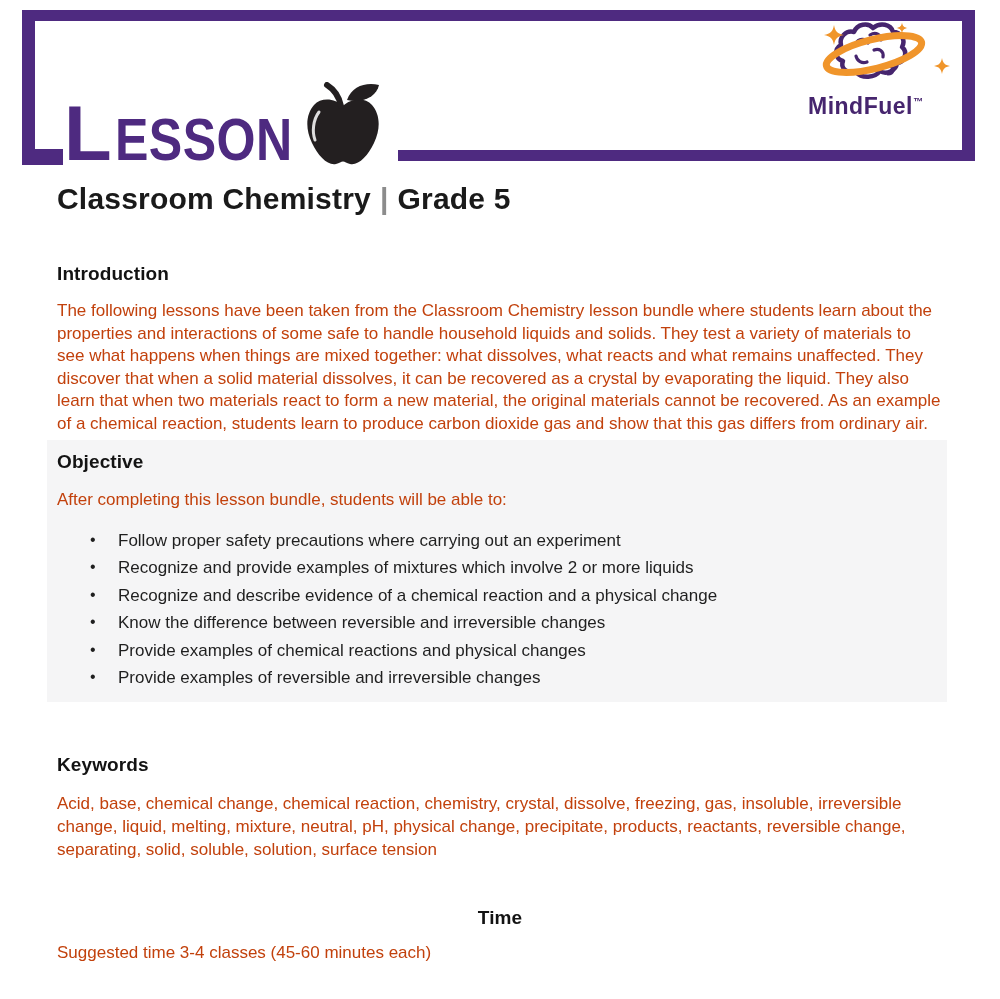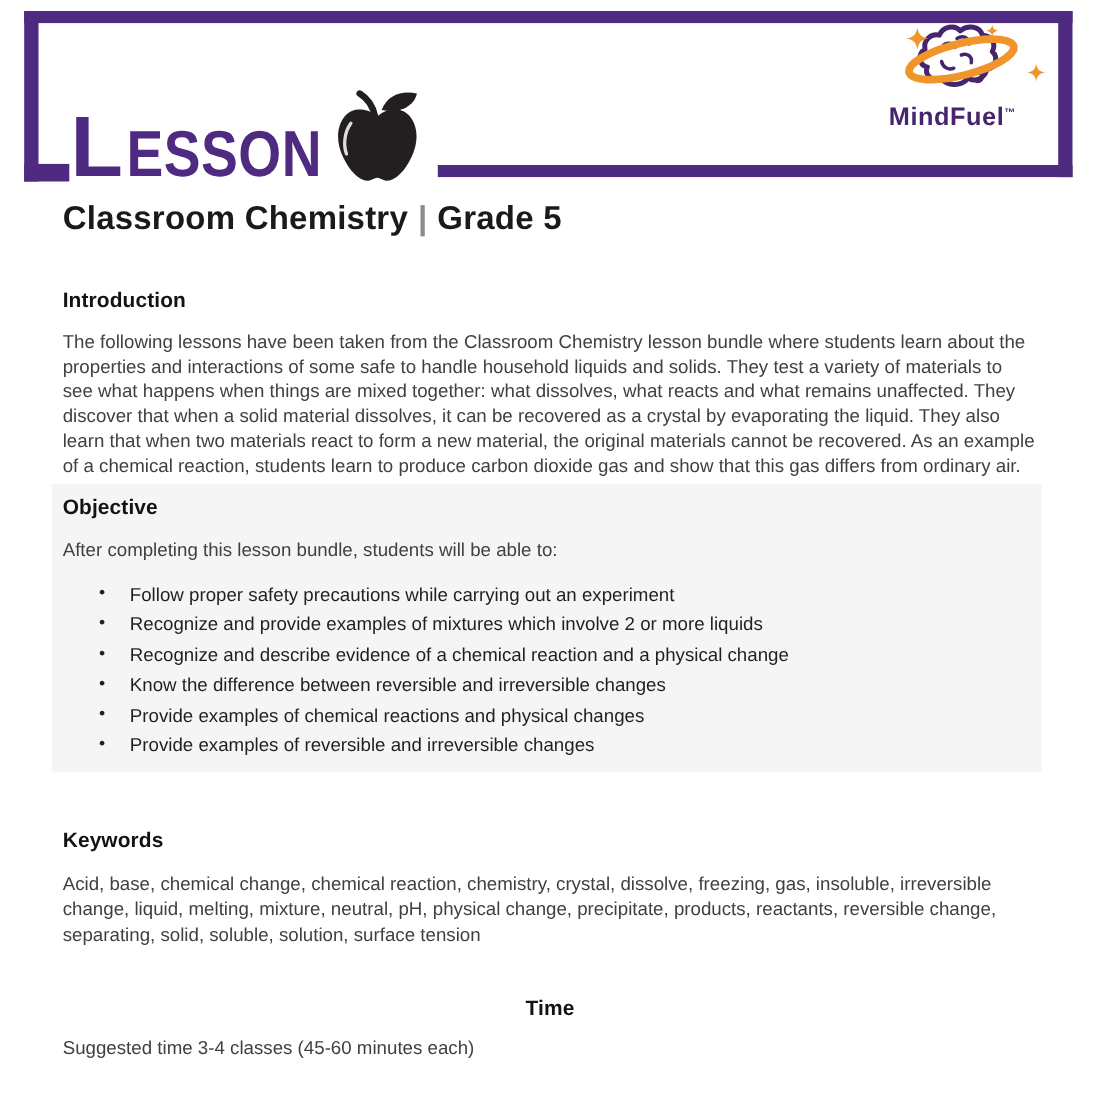--- a/index.html
+++ b/index.html
@@ -28,21 +28,21 @@
   .mindfuel-name{font-size:23px;font-weight:bold;color:#46256e;letter-spacing:.5px;
                  margin-top:2px;line-height:24px;}
   .mindfuel-name sup{font-size:10px;vertical-align:9px;letter-spacing:0;}
 
   
   .content{position:absolute;left:57px;top:183px;width:886px;}
   .page-title{font-size:30px;line-height:32px;font-weight:bold;color:#1a1a1a;
               letter-spacing:.2px;white-space:nowrap;}
   .page-title .sep{color:#8c8c8c;padding:0 9px;font-weight:bold;}
   h2{font-size:19px;line-height:22px;margin:0;font-weight:bold;color:#131313;letter-spacing:.1px;}
-  p.body{font-size:17px;line-height:22.5px;margin:0;color:#404040;}
+  p.body{font-size:17px;line-height:22.5px;margin:0;color:#c2410c;}
 
   .sec-introduction h2{margin-top:48px;}
   .sec-introduction p{margin-top:15px;}
 
   .objective-block{background:#f5f5f6;margin:5px -4px 0 -10px;padding:11px 14px 8px 10px;}
   .objective-block .lead{margin-top:16px;}
   .objective-block ul{margin:17px 0 0 0;padding:0;list-style:none;}
   .objective-block li{font-size:17px;line-height:23px;margin-bottom:4.5px;
                       padding-left:61px;position:relative;color:#1f1f1f;}
   .objective-block li::before{content:"\2022";position:absolute;left:33px;top:-1px;font-size:16px;}
@@ -104,21 +104,21 @@
 
   <div class="sec-introduction">
     <h2>Introduction</h2>
     <p class="body">The following lessons have been taken from the Classroom Chemistry lesson bundle where students learn about the properties and interactions of some safe to handle household liquids and solids. They test a variety of materials to see what happens when things are mixed together: what dissolves, what reacts and what remains unaffected. They discover that when a solid material dissolves, it can be recovered as a crystal by evaporating the liquid. They also learn that when two materials react to form a new material, the original materials cannot be recovered. As an example of a chemical reaction, students learn to produce carbon dioxide gas and show that this gas differs from ordinary air.</p>
   </div>
 
   <div class="objective-block">
     <h2>Objective</h2>
     <p class="body lead">After completing this lesson bundle, students will be able to:</p>
     <ul>
-      <li>Follow proper safety precautions while carrying out an experiment</li>
+      <li>Follow proper safety precautions where carrying out an experiment</li>
       <li>Recognize and provide examples of mixtures which involve 2 or more liquids</li>
       <li>Recognize and describe evidence of a chemical reaction and a physical change</li>
       <li>Know the difference between reversible and irreversible changes</li>
       <li>Provide examples of chemical reactions and physical changes</li>
       <li>Provide examples of reversible and irreversible changes</li>
     </ul>
   </div>
 
   <div class="sec-keywords">
     <h2>Keywords</h2>

